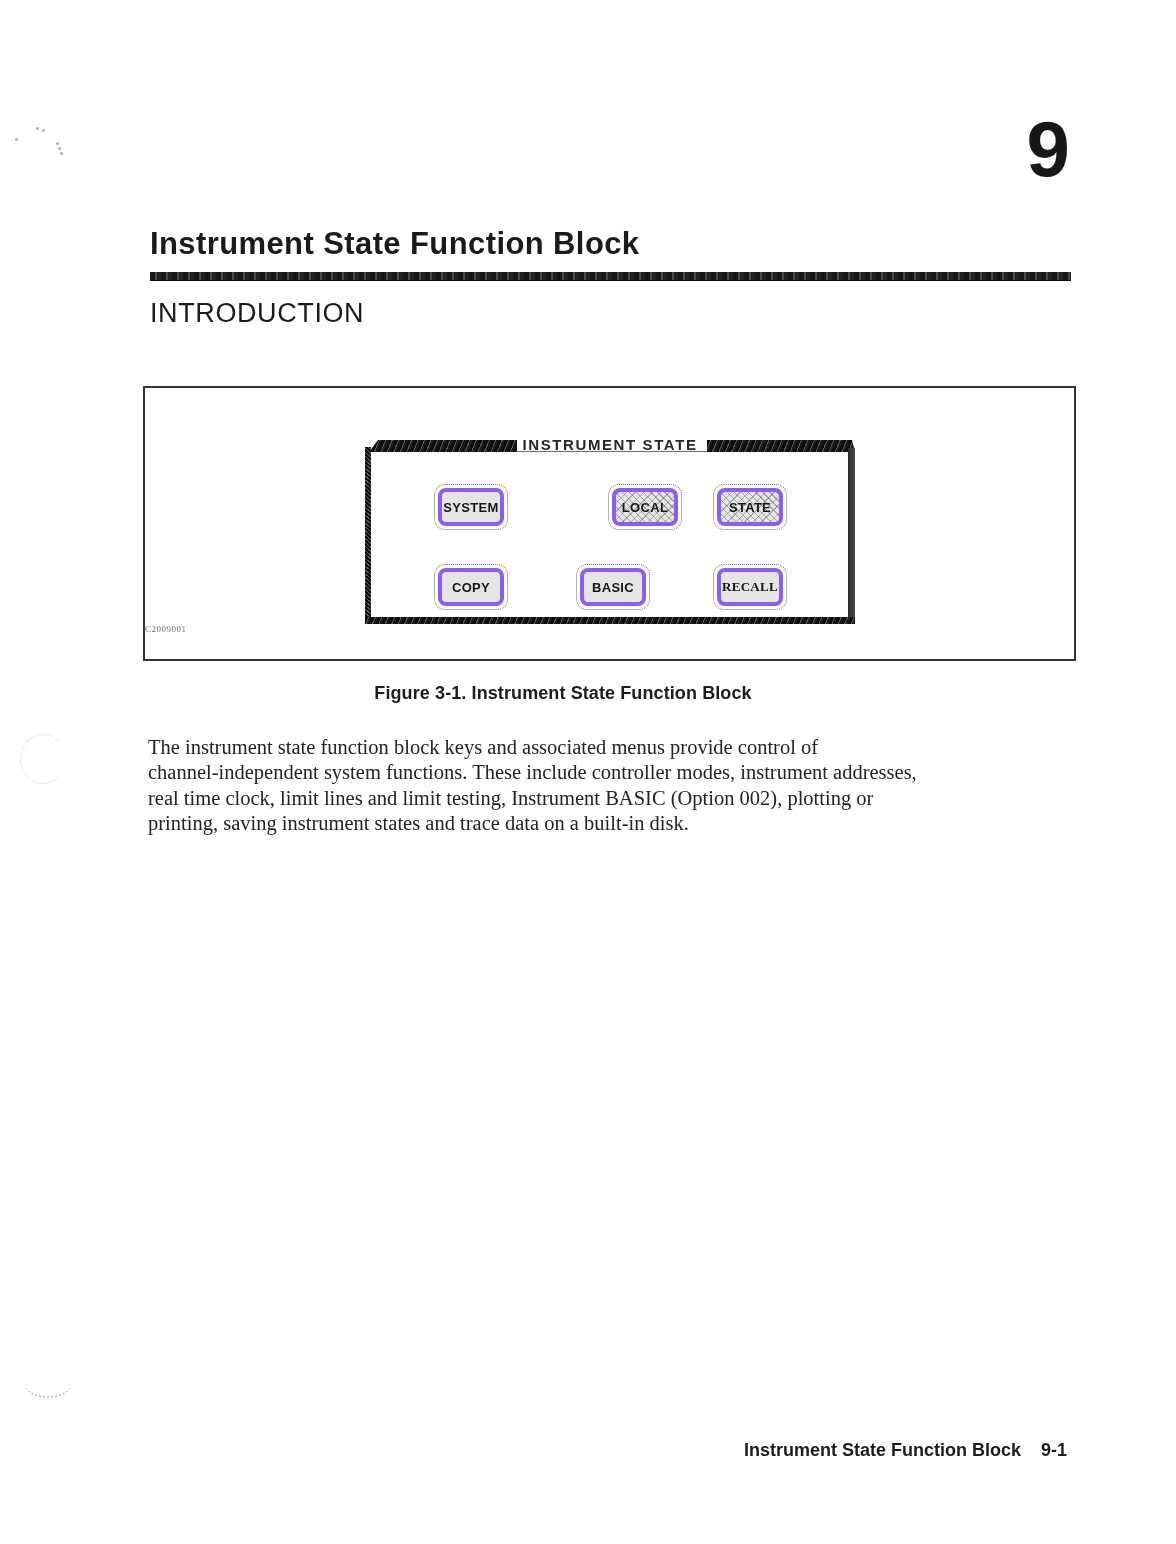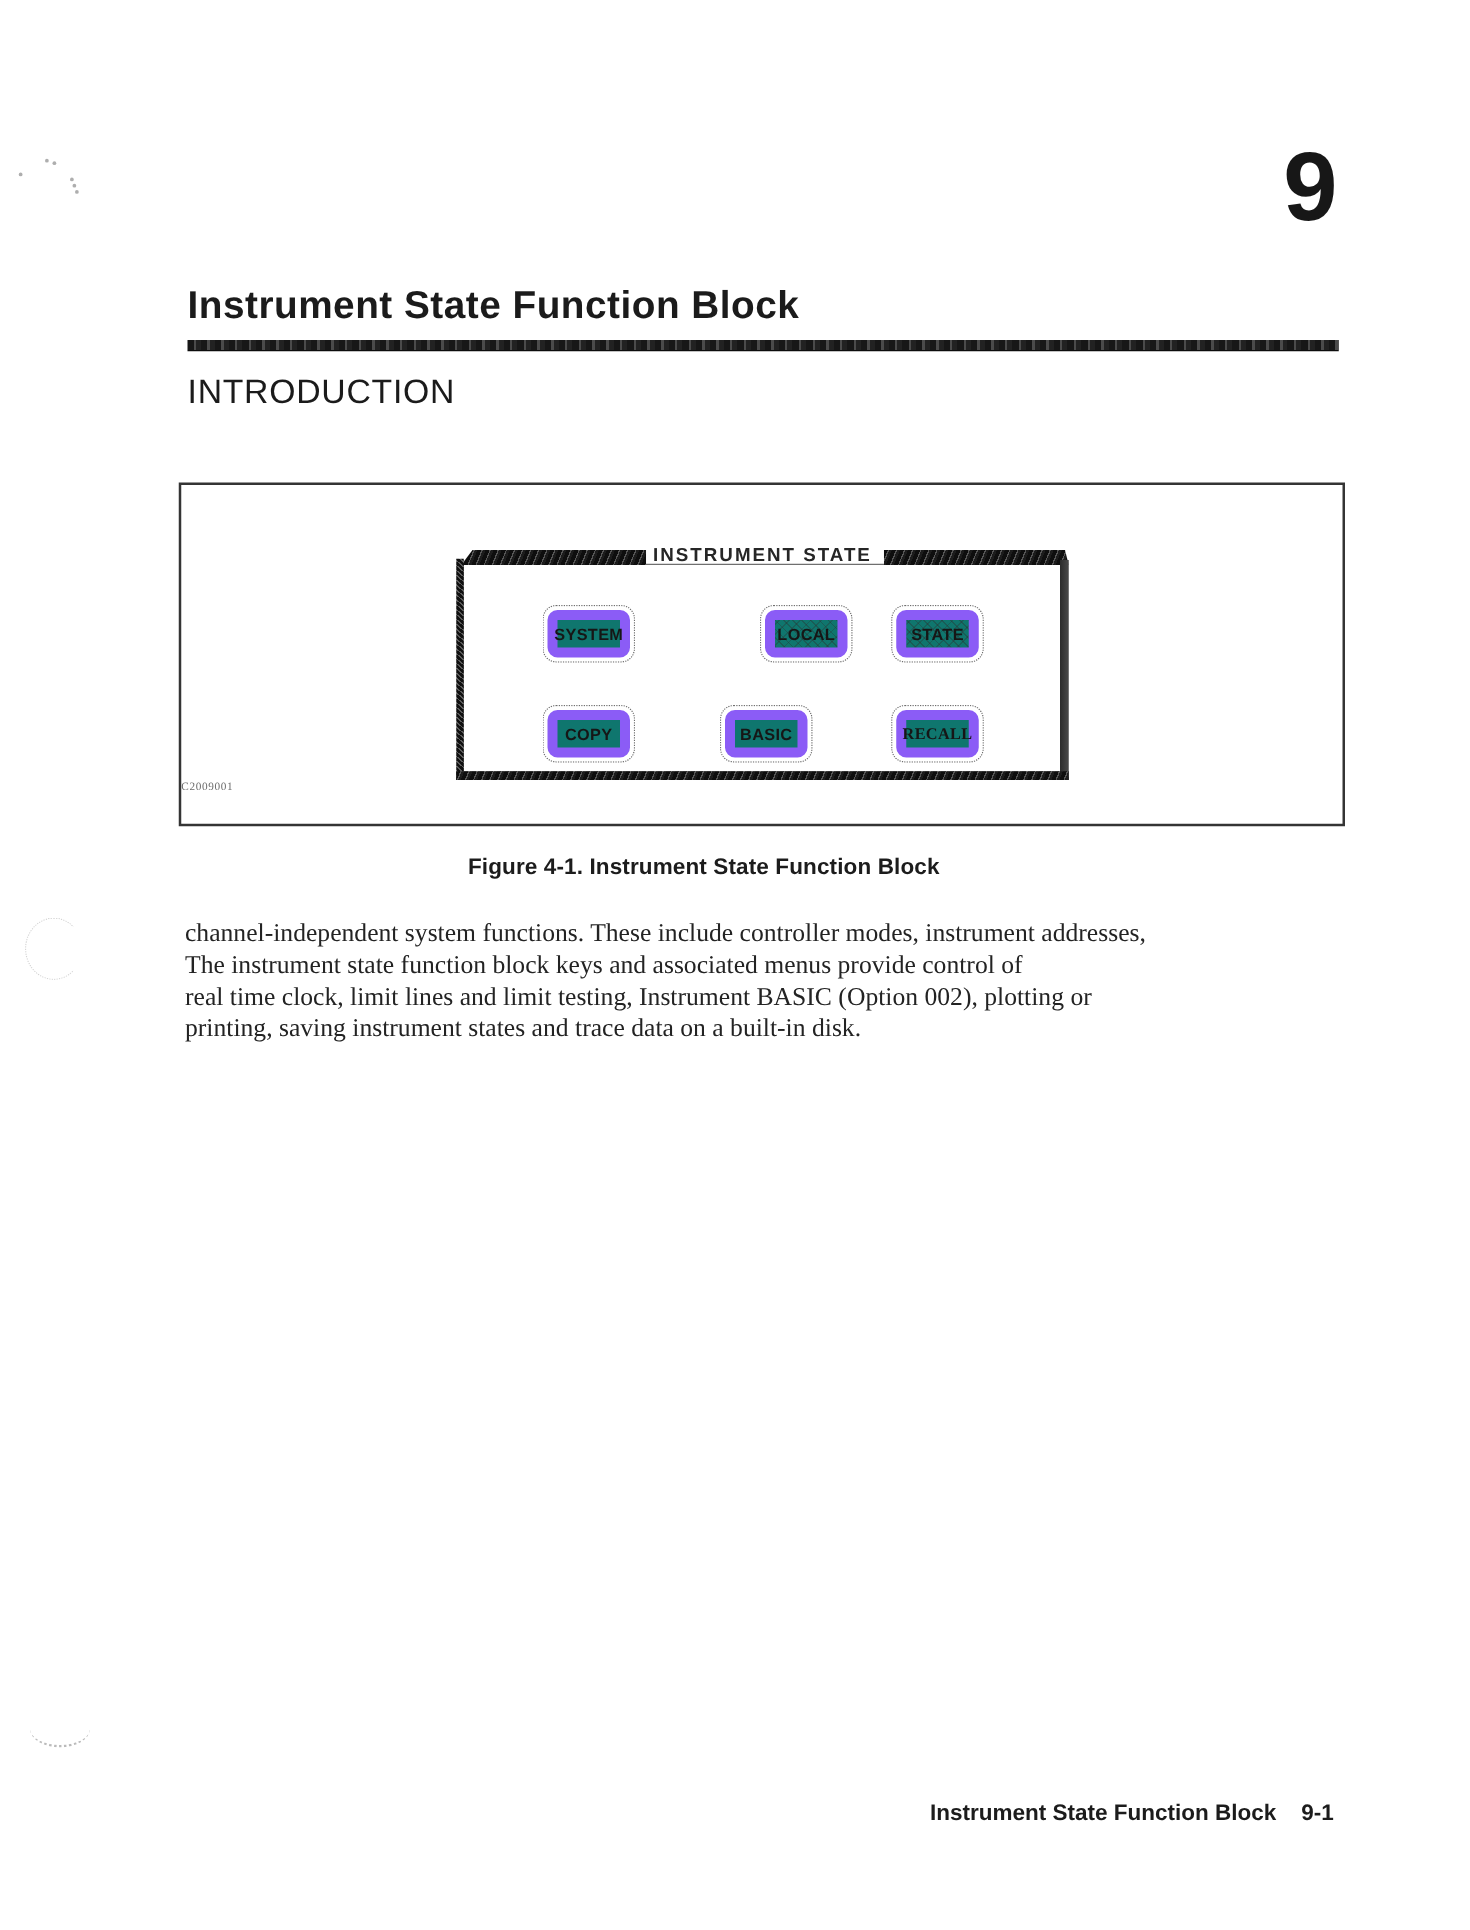--- a/index.html
+++ b/index.html
@@ -97,26 +97,26 @@
   
   .key {
     width: 74px; height: 46px;
     border: 1px dotted #6f6f6f;
     border-radius: 11px;
     padding: 3px;
     background: #fff;
   }
   .key-inner {
     width: 100%; height: 100%;
-    border: 8px solid #8b5cf6;
+    border: 4px solid #8b5cf6;
     border-radius: 8px;
     display: flex; align-items: center; justify-content: center;
     font-size: 13px; font-weight: bold; color: #161616;
     letter-spacing: 0.3px;
-    background: #0f766e;
+    background: #e5e5e5;
   }
   .key.shaded .key-inner {
     background-image:
       repeating-linear-gradient(45deg, rgba(45,45,45,0.35) 0 1px, transparent 1px 5px),
       repeating-linear-gradient(-45deg, rgba(45,45,45,0.30) 0 1px, transparent 1px 6px);
   }
   .pos-r1c1 { left: 69px;  top: 44px; }
   .pos-r1c2 { left: 211px; top: 44px; margin-left: 32px; }
   .pos-r1c3 { left: 348px; top: 44px; }
   .pos-r2c1 { left: 69px;  top: 124px; }
@@ -209,25 +209,25 @@
       <div class="abs key pos-r2c2">
         <div class="key-inner">BASIC</div>
       </div>
       <div class="abs key pos-r2c3">
         <div class="key-inner">RECALL</div>
       </div>
     </div>
   </div>
 
   <div class="abs photo-id">C2009001</div>
-  <div class="abs figure-caption">Figure 4-1. Instrument State Function Block</div>
+  <div class="abs figure-caption">Figure 3-1. Instrument State Function Block</div>
 
   <div class="abs body-paragraph">
+    <div class="body-line">The instrument state function block keys and associated menus provide control of</div>
     <div class="body-line">channel-independent system functions. These include controller modes, instrument addresses,</div>
-    <div class="body-line">The instrument state function block keys and associated menus provide control of</div>
     <div class="body-line">real time clock, limit lines and limit testing, Instrument BASIC (Option 002), plotting or</div>
     <div class="body-line">printing, saving instrument states and trace data on a built-in disk.</div>
   </div>
 
   <div class="abs page-footer">
     <span>Instrument State Function Block</span>
     <span>9-1</span>
   </div>
 
 </div>

